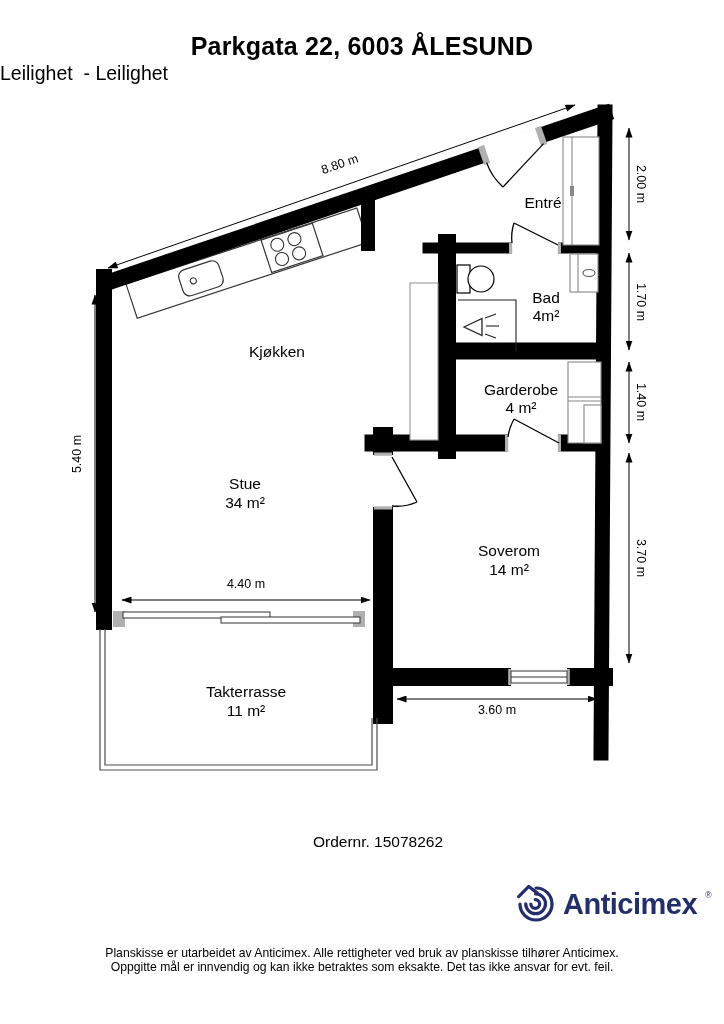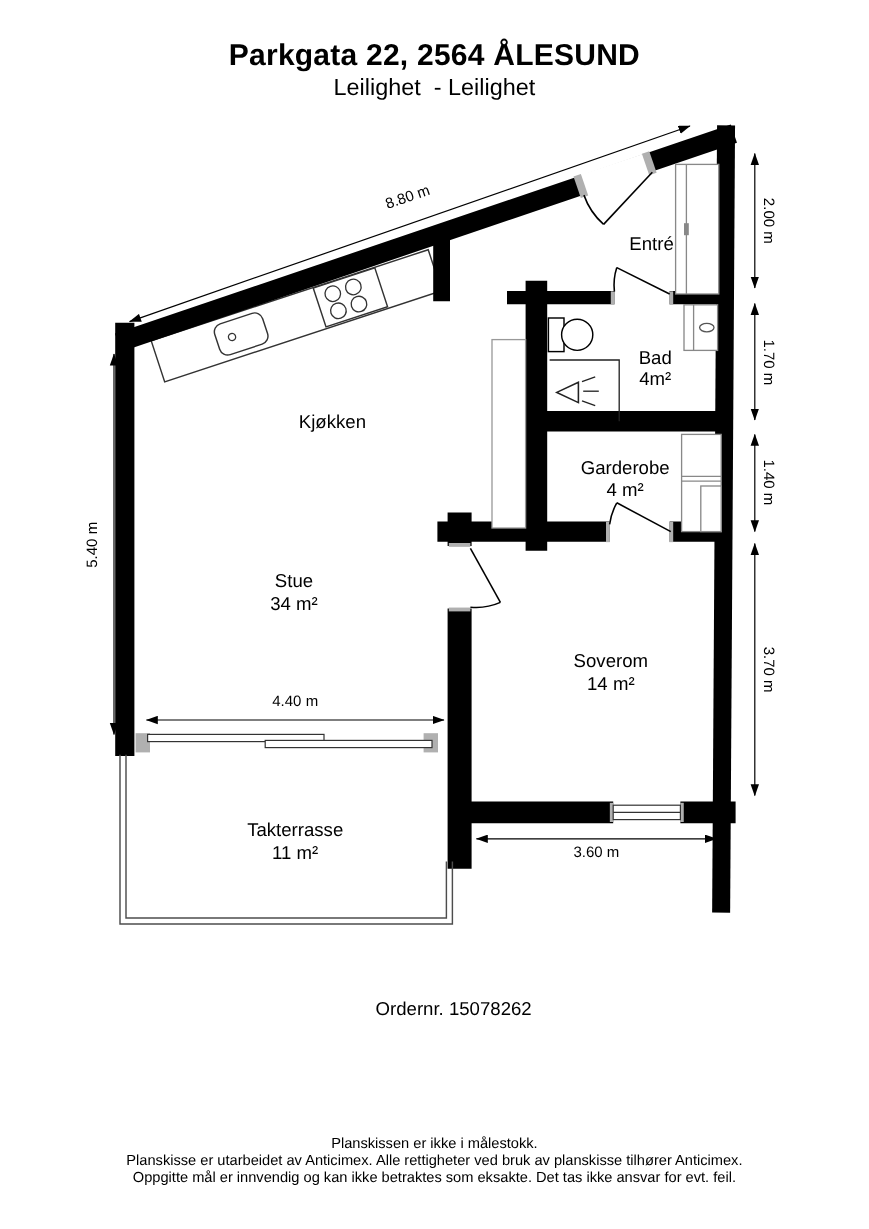--- a/index.html
+++ b/index.html
@@ -1,38 +1,38 @@
 <!DOCTYPE html>
 <html><head>
 <meta charset="utf-8">
 <style>
   html,body{margin:0;padding:0;background:#fff;}
   .page{position:relative;width:724px;height:1024px;background:#fff;overflow:hidden;
         font-family:"Liberation Sans","DejaVu Sans",sans-serif;color:#000;}
   .title{position:absolute;top:32px;left:0;width:100%;text-align:center;
          font-size:25px;font-weight:700;letter-spacing:.2px;}
-  .subtitle{position:absolute;top:62px;left:0;width:100%;text-align:center;
+  .subtitle{position:absolute;top:62px;left:0;width:100%;
             font-size:19.5px;font-weight:400;white-space:pre;}
   .plan-svg{position:absolute;top:0;left:0;}
   .ordernr{position:absolute;top:833px;left:16px;width:100%;text-align:center;font-size:15.5px;}
   .logo{position:absolute;top:884px;left:516px;display:flex;align-items:center;gap:7px;}
   .logo .word{font-size:29px;font-weight:700;color:#232f6d;letter-spacing:-.5px;}
   .logo .reg{font-size:9px;color:#232f6d;align-self:flex-start;margin-top:6px;margin-left:1px;}
   .disclaimer{position:absolute;top:946px;left:0;width:100%;text-align:center;
               font-size:12.2px;line-height:14px;}
   svg text{font-family:"Liberation Sans","DejaVu Sans",sans-serif;fill:#000;}
   .room-label{font-size:15.5px;}
   .dim-label{font-size:12.5px;}
 </style>
 </head>
 <body>
 
 <div class="page">
 
-  <div class="title">Parkgata 22, 2564 ÅLESUND</div>
+  <div class="title">Parkgata 22, 6003 ÅLESUND</div>
   <div class="subtitle">Leilighet  - Leilighet</div>
 
   <svg class="plan-svg" width="724" height="810" viewBox="0 0 724 810">
     <defs>
       <marker id="mE" markerWidth="11" markerHeight="8" refX="9.5" refY="3.5" orient="auto" markerUnits="userSpaceOnUse">
         <path d="M0,0 L10,3.5 L0,7 Z" fill="#000"></path>
       </marker>
       <marker id="mS" markerWidth="11" markerHeight="8" refX="0.5" refY="3.5" orient="auto" markerUnits="userSpaceOnUse">
         <path d="M10,0 L0,3.5 L10,7 Z" fill="#000"></path>
       </marker>
@@ -189,20 +189,31 @@
       <text x="245" y="508">34 m²</text>
       <text x="509" y="556">Soverom</text>
       <text x="509" y="575">14 m²</text>
       <text x="246" y="697">Takterrasse</text>
       <text x="246" y="716">11 m²</text>
     </g>
   </svg>
 
   <div class="ordernr">Ordernr. 15078262</div>
 
+  <div class="logo">
+    <svg width="40" height="40" viewBox="0 0 42 42">
+      <g fill="none" stroke="#232f6d" stroke-width="3.4" stroke-linecap="round" stroke-linejoin="round">
+        <path d="M21,4.2 A16.8,16.8 0 1,1 4.2,21"></path>
+        <path d="M20.6,10.4 A10.4,10.4 0 1,1 10.2,20.8"></path>
+        <path d="M20.2,16.4 A4.6,4.6 0 1,1 15.6,21"></path>
+        <path d="M2.8,13.2 L13.4,2.6 L22.4,9.6"></path>
+      </g>
+    </svg>
+    <span class="word">Anticimex</span>
+    <span class="reg">®</span>
+  </div>
 
   <div class="disclaimer">
-    <div>Planskissen er ikke i målestokk.</div>
     <div>Planskisse er utarbeidet av Anticimex. Alle rettigheter ved bruk av planskisse tilhører Anticimex.</div>
     <div>Oppgitte mål er innvendig og kan ikke betraktes som eksakte. Det tas ikke ansvar for evt. feil.</div>
   </div>
 
 </div>
 
 </body></html>

